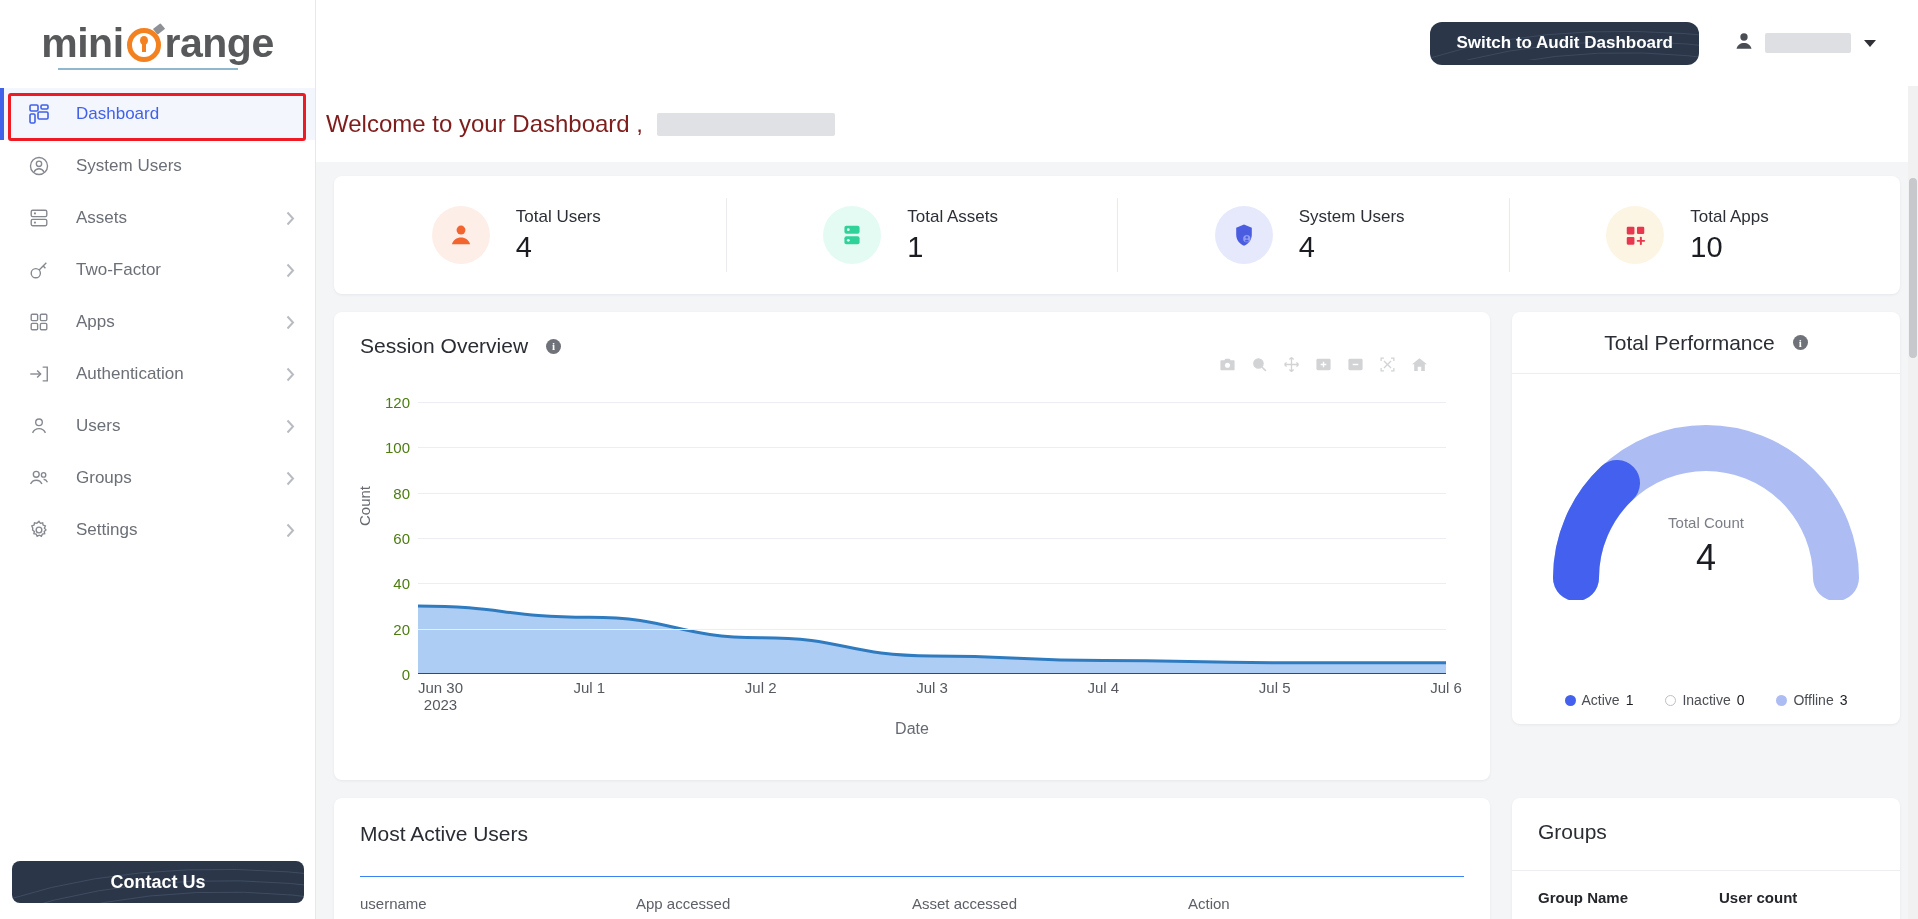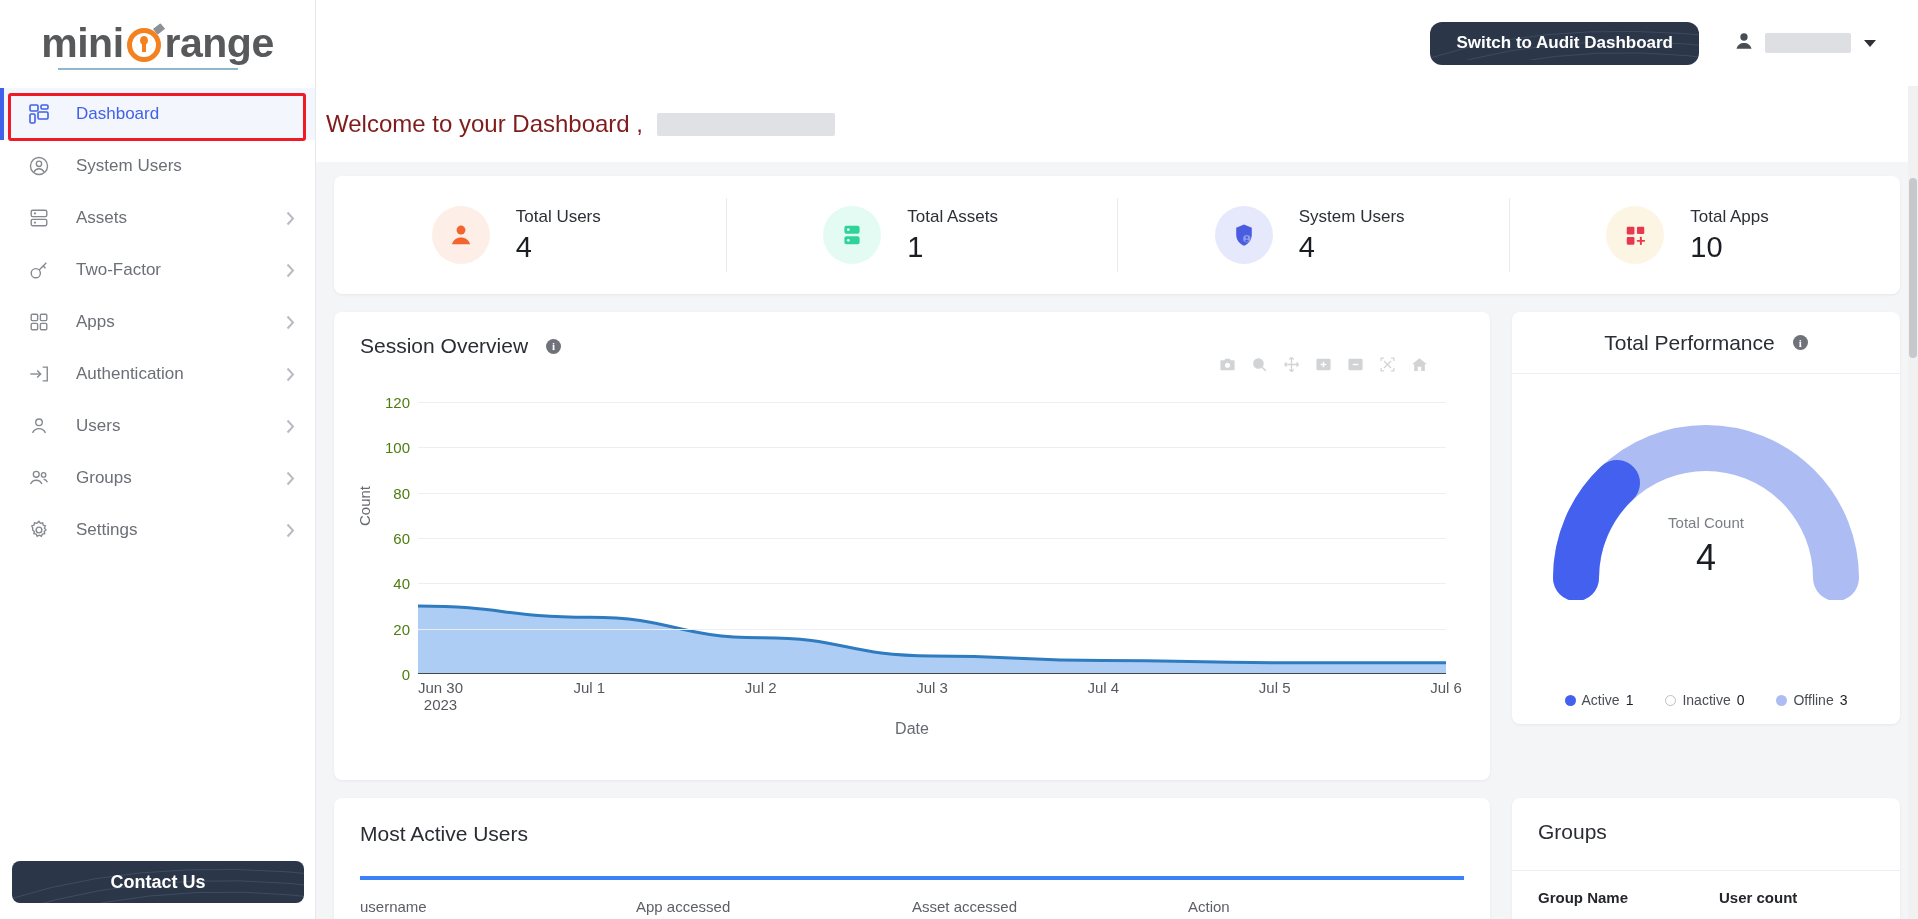--- a/index.html
+++ b/index.html
@@ -114,21 +114,21 @@
   .gauge-value { font-size: 36px; color: #1b1d22; font-weight: 400; }
   .legend { display: flex; align-items: center; justify-content: center; gap: 32px; padding-bottom: 16px; font-size: 14px; color: #4a4d53; }
   .legend-item { display: flex; align-items: center; gap: 6px; cursor: pointer; }
   .legend-swatch { width: 11px; height: 11px; border-radius: 50%; }
   .legend-swatch.hollow { background: transparent; border: 1.5px solid #bdc0c6; }
   .legend-num { color: #1b1d22; }
 
   
   .table-panel { padding: 24px 26px 0 26px; height: 140px; overflow: hidden; }
   .table-title { font-size: 21px; color: #2a2d33; }
-  .thead { display: flex; margin-top: 30px; padding-top: 18px; border-top: 4px solid #3b82f6; font-size: 15px; color: #5d6066; }
+  .thead { display: flex; margin-top: 30px; padding-top: 18px; border-top: 1px solid #3b82f6; font-size: 15px; color: #5d6066; }
   .thead > div { flex: 1; }
   .groups-panel { padding: 0; height: 140px; overflow: hidden; }
   .groups-head { padding: 22px 0 0 26px; }
   .groups-thead { display: flex; margin-top: 26px; padding: 18px 0 0 26px; border-top: 1px solid #eceef1;
                   font-size: 15px; color: #24262b; font-weight: 700; }
   .groups-thead > div { flex: 1; }
 
   .scroll-track { position: absolute; right: 0; top: 86px; bottom: 0; width: 10px; background: #f1f1f1; }
   .scroll-thumb { position: absolute; right: 1px; top: 92px; width: 8px; height: 180px; background: #c6c8cc; border-radius: 4px; }
 </style>

